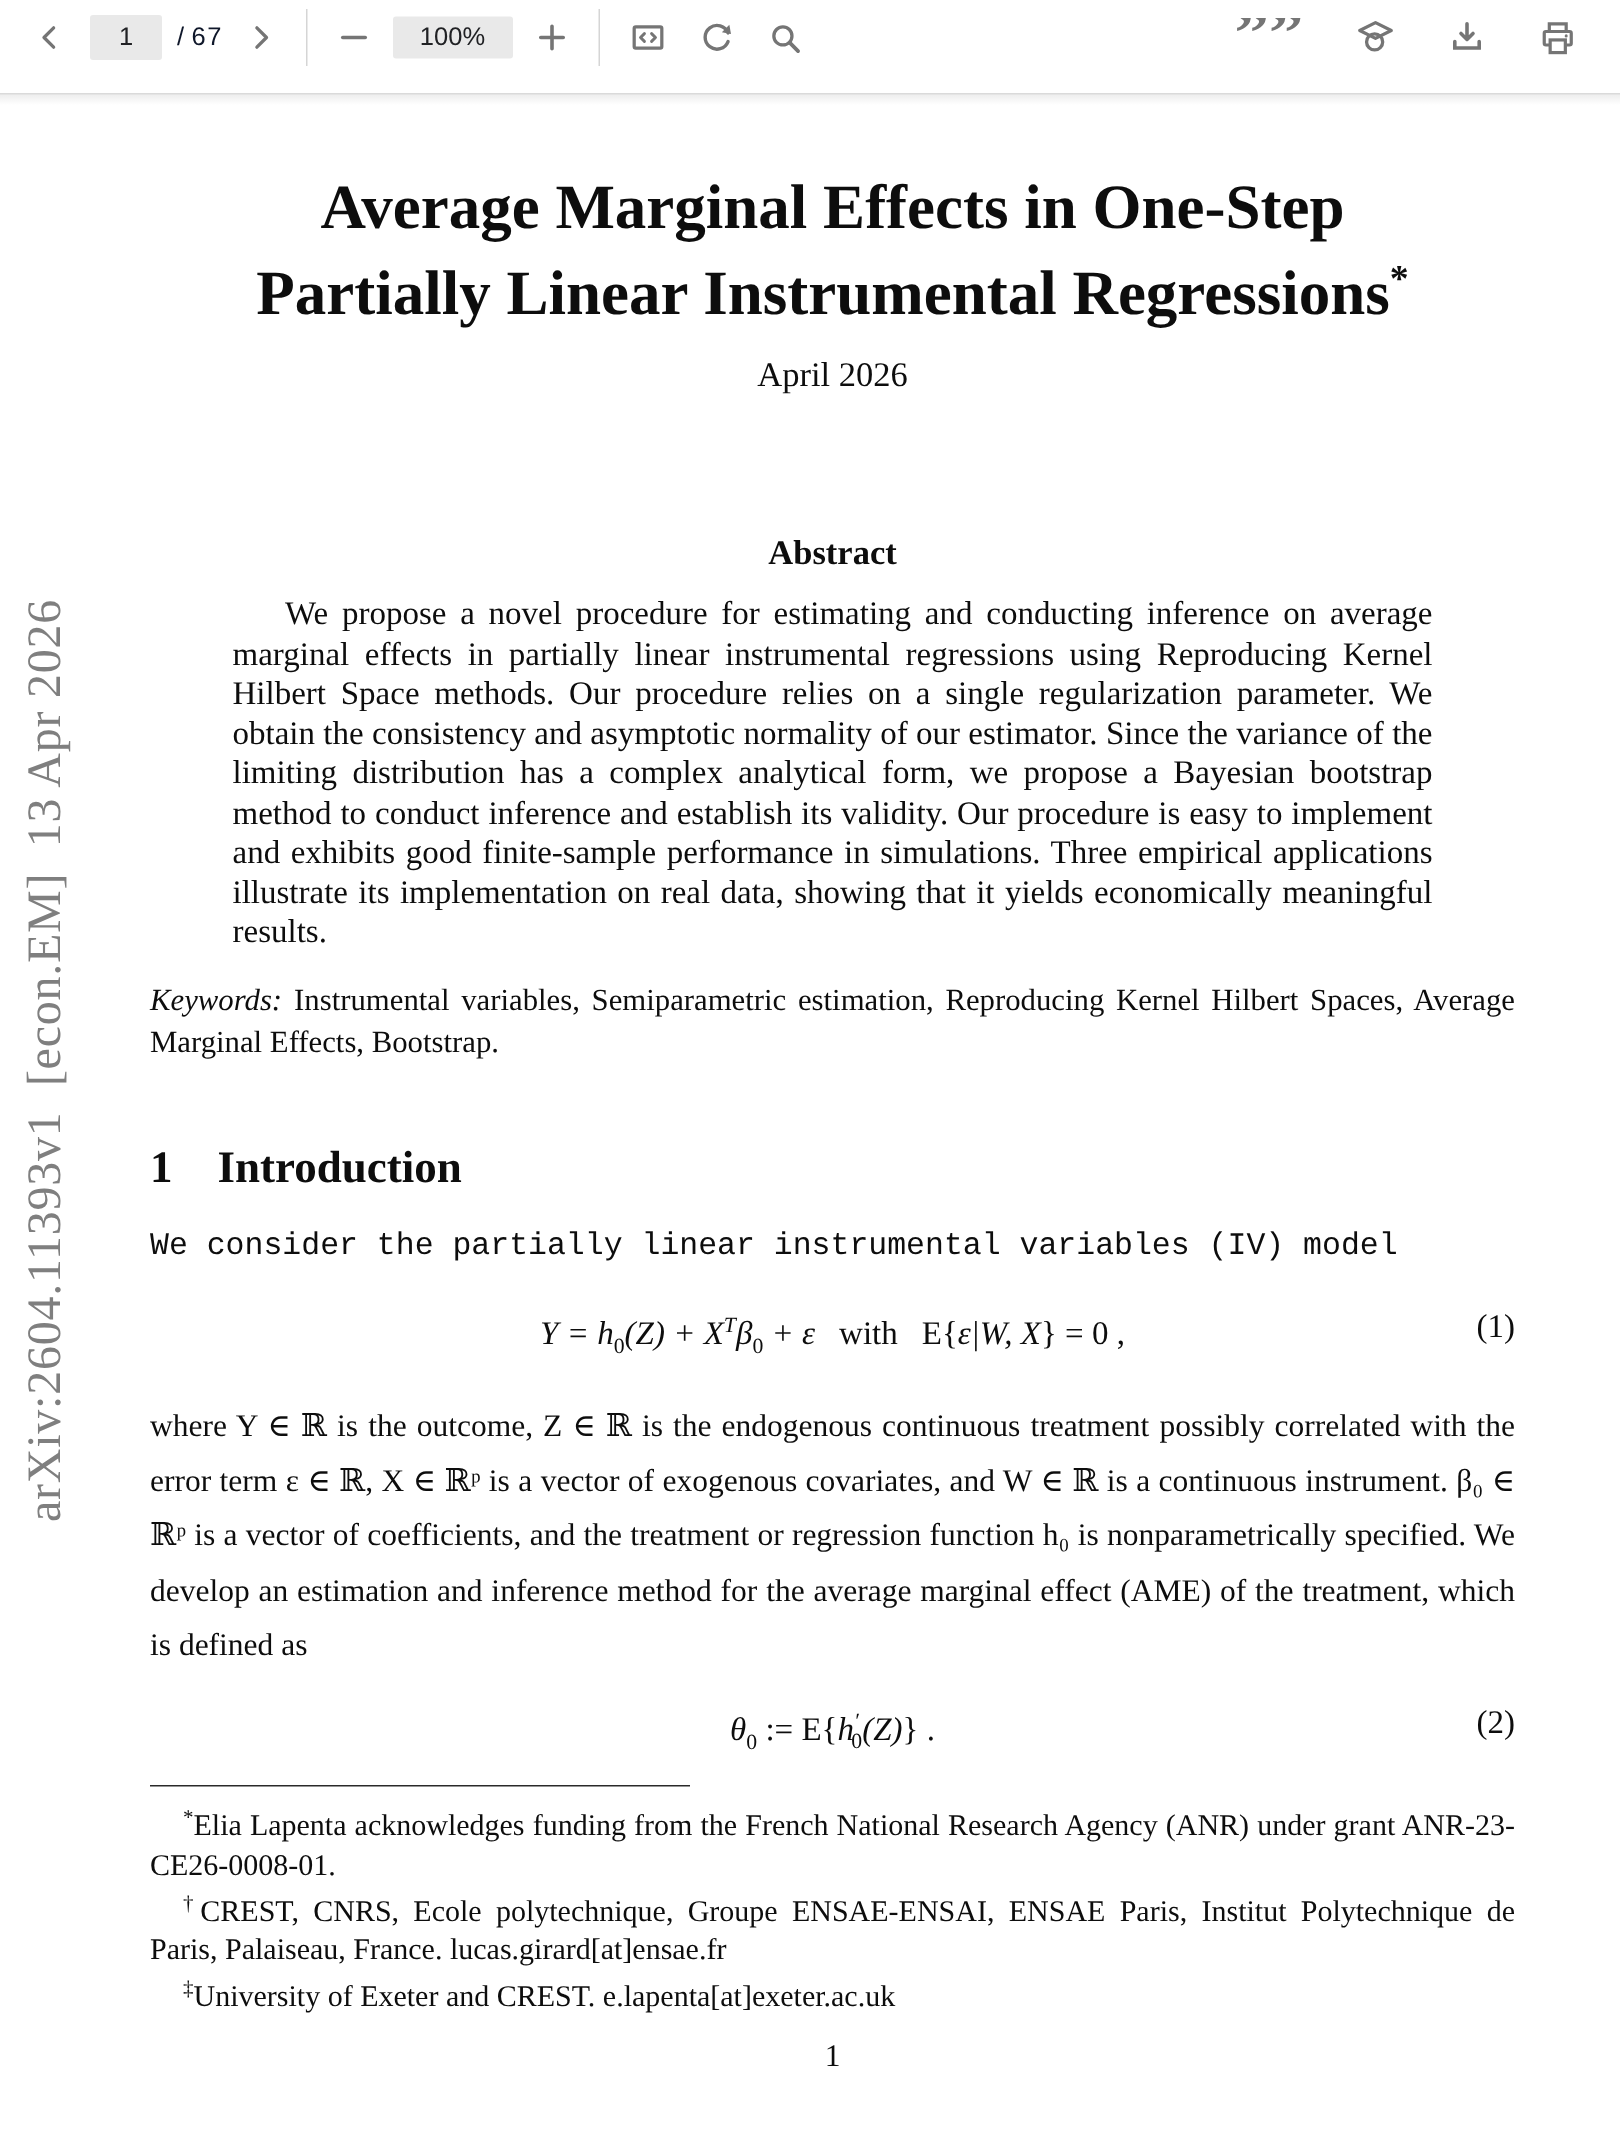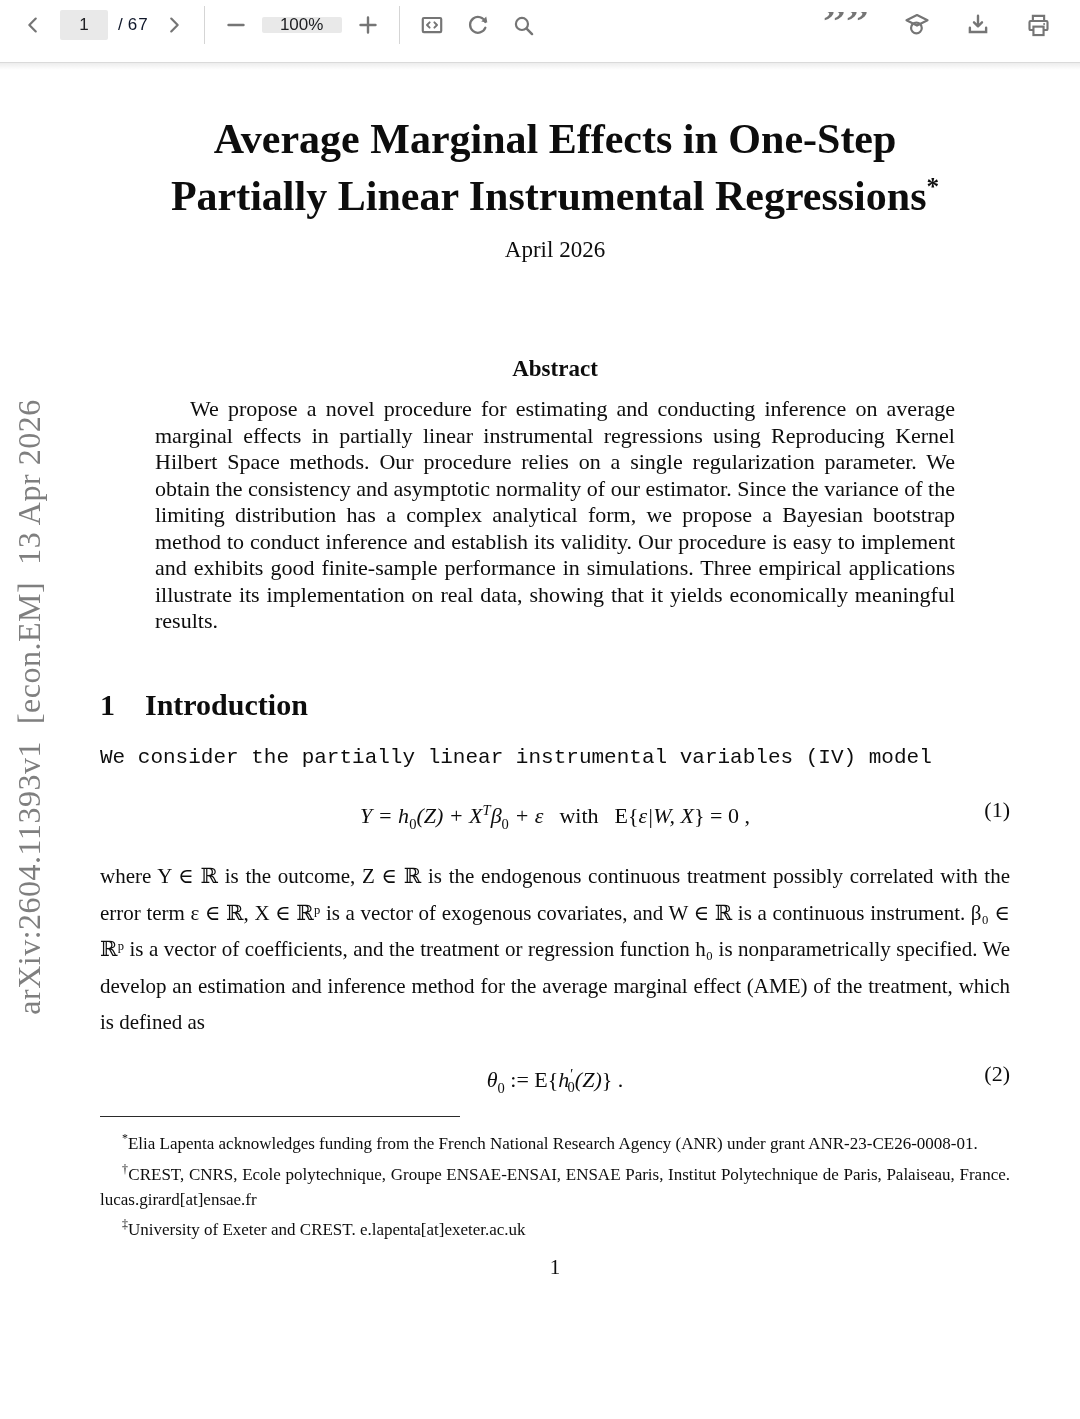--- a/index.html
+++ b/index.html
@@ -20,21 +20,21 @@
   .tb-btn svg { display:block; }
   .page-input {
     width:48px; height:30px; background:#e9e9e9; border:none; border-radius:2px;
     text-align:center; font-size:17px; color:#202124; margin-left:14px;
     font-family:"Liberation Sans","DejaVu Sans",sans-serif;
   }
   .page-total { font-size:17px; color:#0f172a; margin-left:10px; letter-spacing:1px; white-space:pre; }
   .page-total .sep { margin-right:4px; }
   .tb-divider { width:1px; height:38px; background:#d5d5d5; margin:0 17px; }
   .zoom-box {
-    width:80px; height:16px; background:#e9e9e9; border-radius:2px; display:flex;
+    width:80px; height:28px; background:#e9e9e9; border-radius:2px; display:flex;
     align-items:center; justify-content:center; font-size:17px; color:#202124; margin:0 12px;
   }
   .tb-right { margin-left:auto; display:flex; align-items:center; gap:30px; }
   .quote-glyph {
     font-family:"Liberation Serif","DejaVu Serif",serif; font-weight:bold;
     font-size:46px; color:#757575; line-height:20px; height:26px; overflow:hidden; display:block;
   }
   .toolbar-edge { height:1px; background:#dadada; }
   .toolbar-shadow { height:7px; background:linear-gradient(rgba(0,0,0,0.07), rgba(0,0,0,0)); }
 
@@ -77,21 +77,21 @@
   .eq-row sub { font-size:66%; font-style:normal; }
   .eq-row sup { font-size:66%; font-style:italic; }
   .eq-row sub.tight { margin-left:-0.34em; }
   .eq-connector { margin:0 16px; }
   .eq-num { position:absolute; right:0; top:0; font-style:normal; }
 
   .body-par { margin-top:18px; font-size:21px; line-height:36.5px; text-align:justify; }
 
   .footnotes { margin-top:12px; }
   .fn-rule { width:360px; border-top:1.5px solid #2a2a2a; margin-bottom:9px; }
-  .footnote { font-size:17px; line-height:25.5px; text-align:justify; text-indent:22px; }
+  .footnote { font-size:20px; line-height:25.5px; text-align:justify; text-indent:22px; }
   .footnote sup { font-size:70%; }
 
   .page-num { text-align:center; margin-top:12px; font-size:21px; line-height:26px; }
 </style>
 </head>
 <body>
 
 <div class="toolbar">
   <div class="tb-group">
     <button class="tb-btn">
@@ -206,20 +206,21 @@
     <div>Average Marginal Effects in One-Step</div>
     <div><span>Partially Linear Instrumental Regressions</span><sup>*</sup></div>
   </div>
 
 
   <div class="doc-date">April 2026</div>
 
   <div class="abs-head">Abstract</div>
   <p class="abs-text">We propose a novel procedure for estimating and conducting inference on average marginal effects in partially linear instrumental regressions using Reproducing Kernel Hilbert Space methods. Our procedure relies on a single regularization parameter. We obtain the consistency and asymptotic normality of our estimator. Since the variance of the limiting distribution has a complex analytical form, we propose a Bayesian bootstrap method to conduct inference and establish its validity. Our procedure is easy to implement and exhibits good finite-sample performance in simulations. Three empirical applications illustrate its implementation on real data, showing that it yields economically meaningful results.</p>
 
+  <p class="keywords"><span class="kw-label">Keywords:</span><span>Instrumental variables, Semiparametric estimation, Reproducing Kernel Hilbert Spaces, Average Marginal Effects, Bootstrap.</span></p>
 
   <div class="sec-head">
     <span class="sec-num">1</span><span>Introduction</span>
   </div>
 
   <p class="intro-lead">We consider the partially linear instrumental variables (IV) model</p>
 
   <div class="eq-row">
     <span class="mi">Y = h</span><sub>0</sub><span class="mi">(Z) + X</span><sup>T</sup><span class="mi">β</span><sub>0</sub><span class="mi"> + ε</span><span class="eq-connector">with</span><span>E{</span><span class="mi">ε|W, X</span><span>} = 0 ,</span>
     <span class="eq-num">(1)</span>

